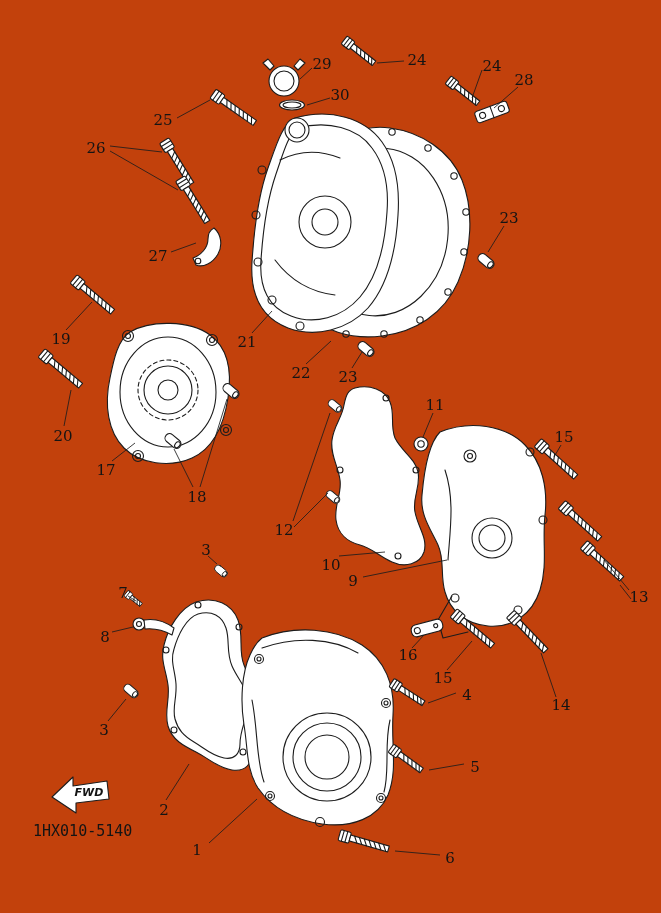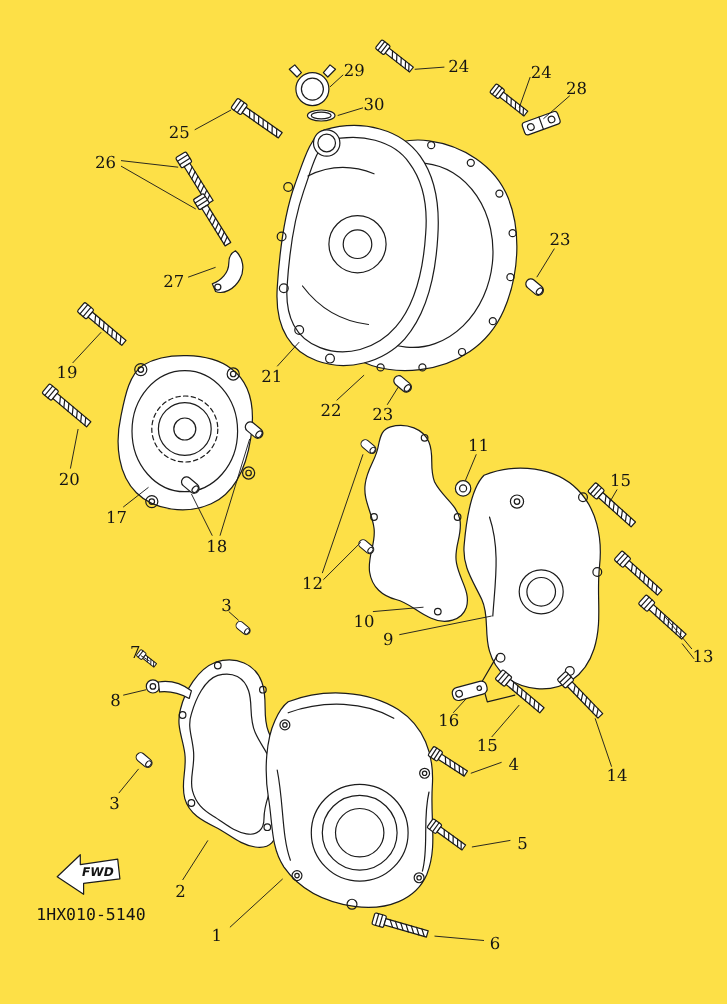--- a/index.html
+++ b/index.html
@@ -1,19 +1,19 @@
 <!DOCTYPE html>
 <html><head>
 <meta charset="utf-8">
 <style>
   html,body{margin:0;padding:0;background:#fff;}
   .stage{
     position:relative;
     width:661px;height:913px;
-    background:#fde047;
+    background:#c2410c;
     overflow:hidden;
     font-family:"DejaVu Serif", serif;
   }
   .stage svg{position:absolute;left:0;top:0;}
   text.callout{
     font-family:"DejaVu Serif", serif;
     font-size:15px;
     fill:#141414;
   }
   text.code{

